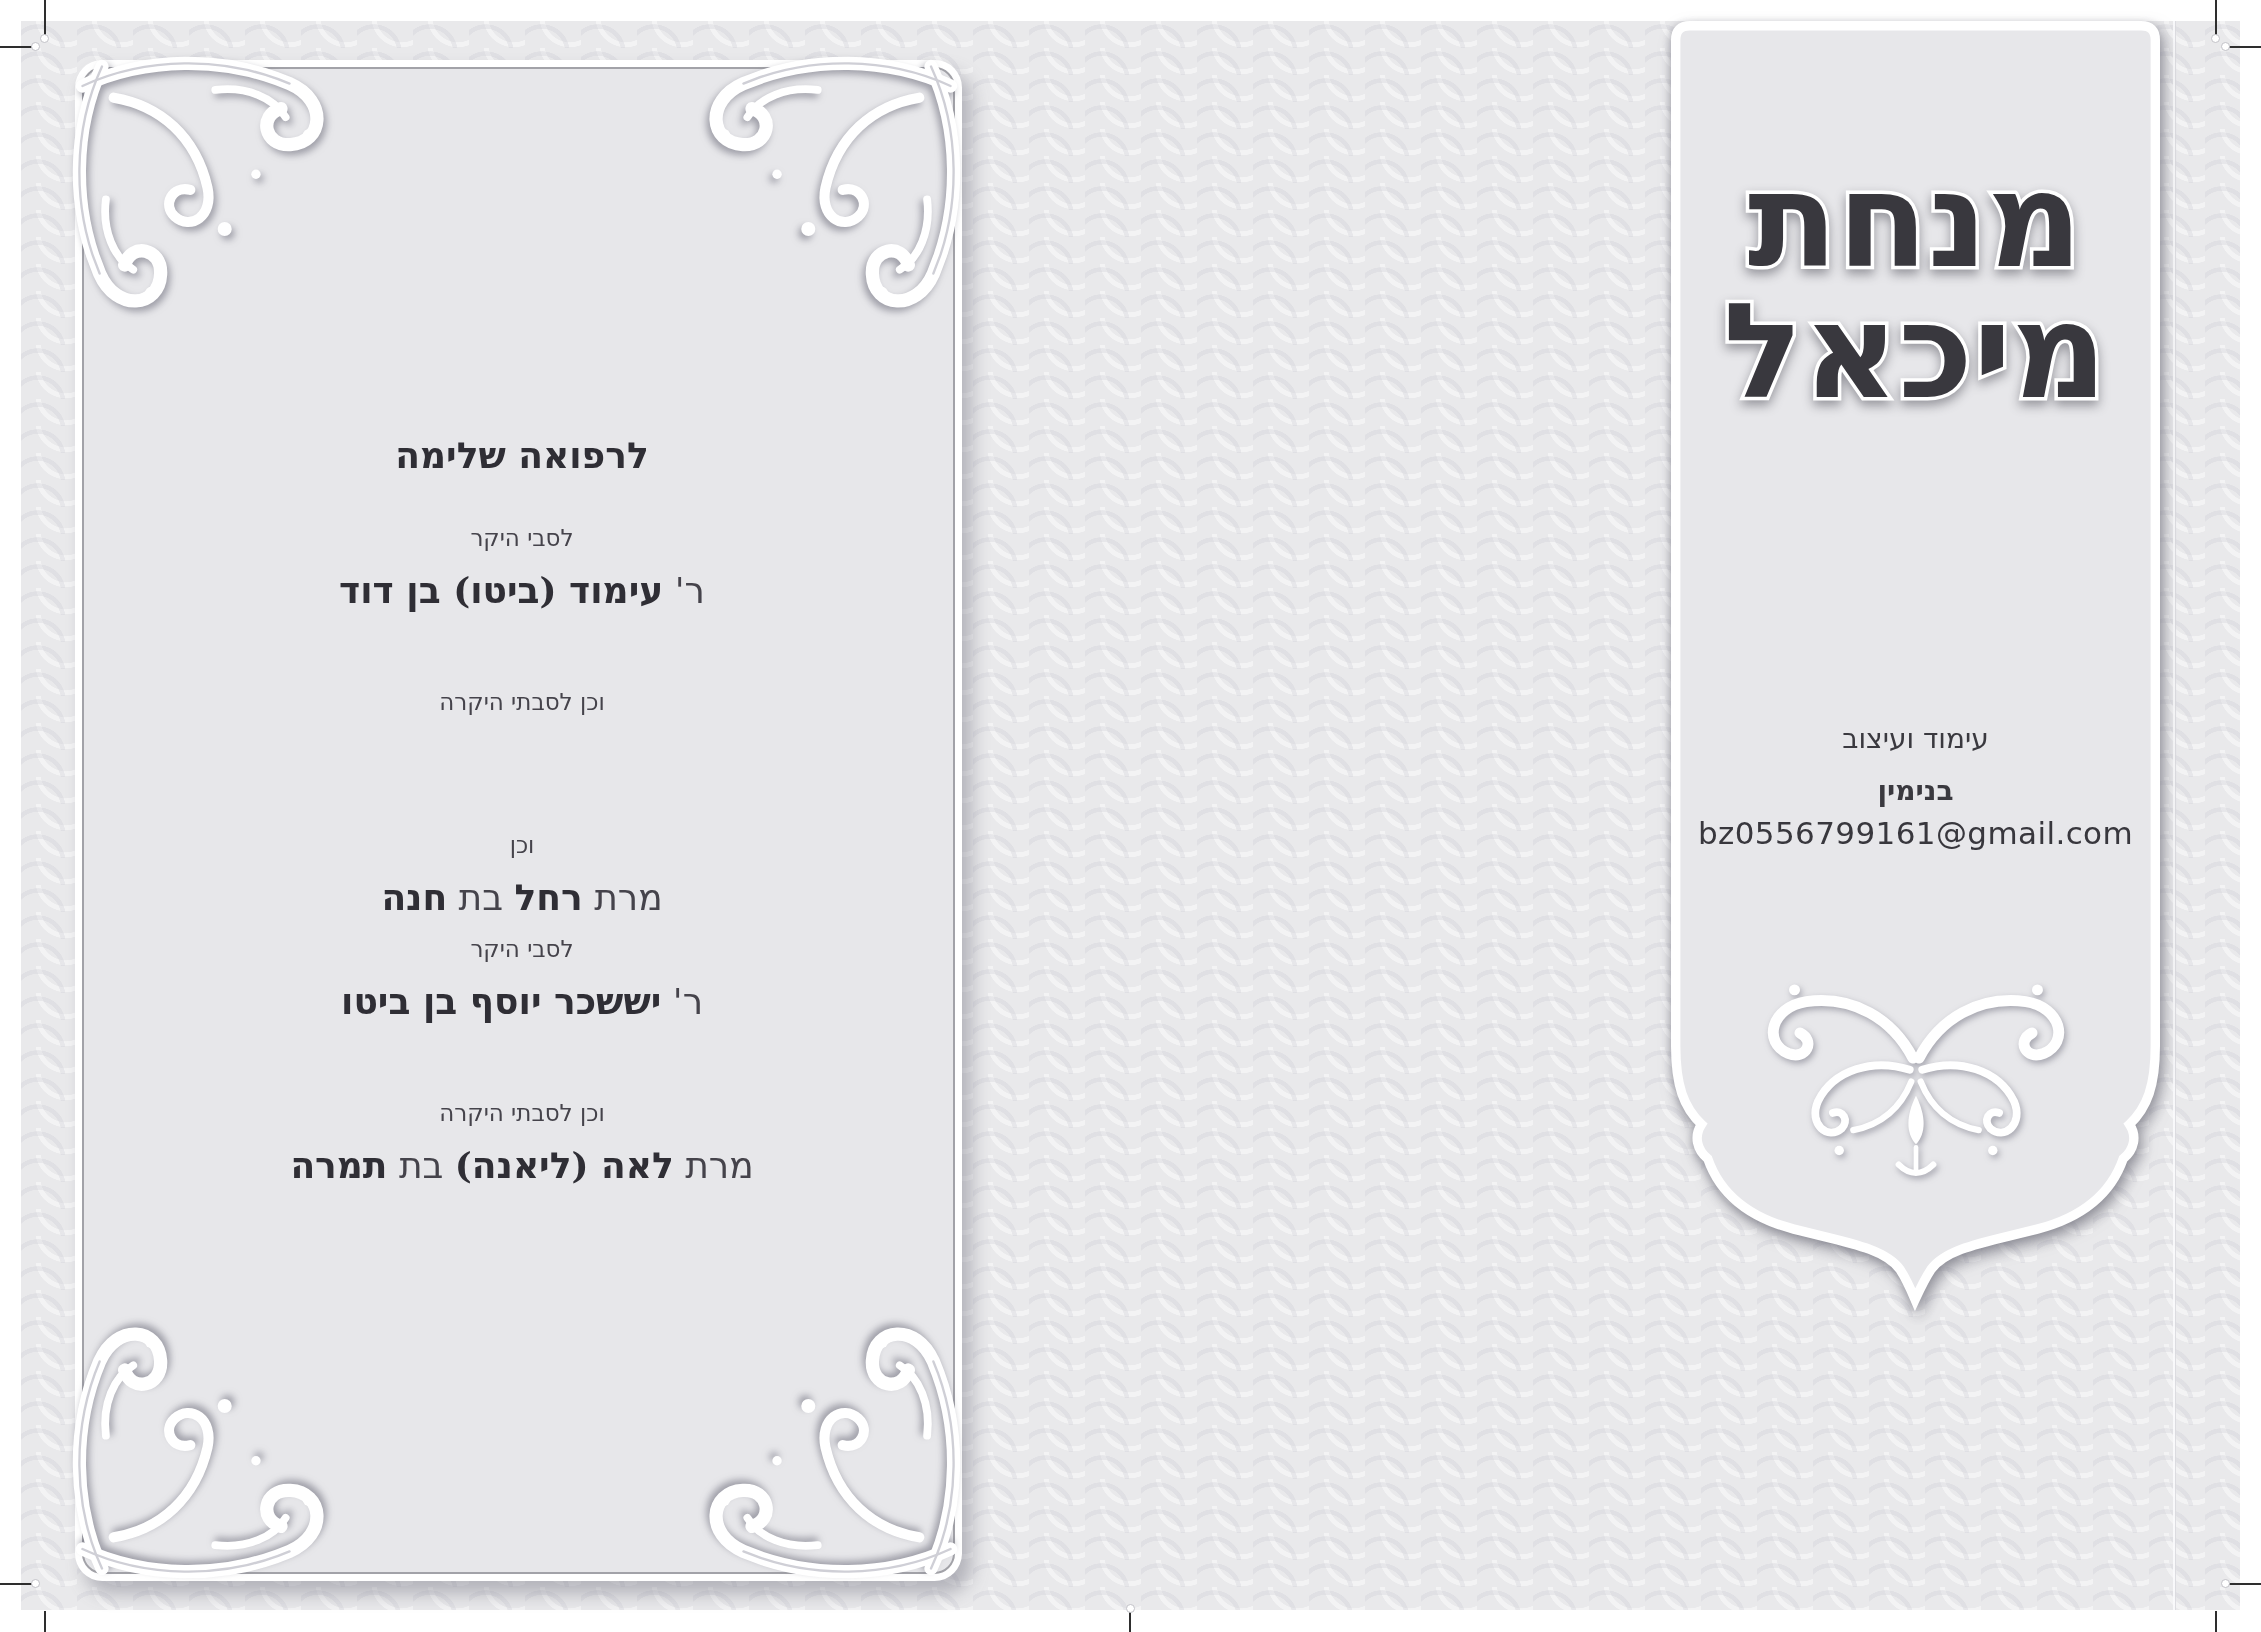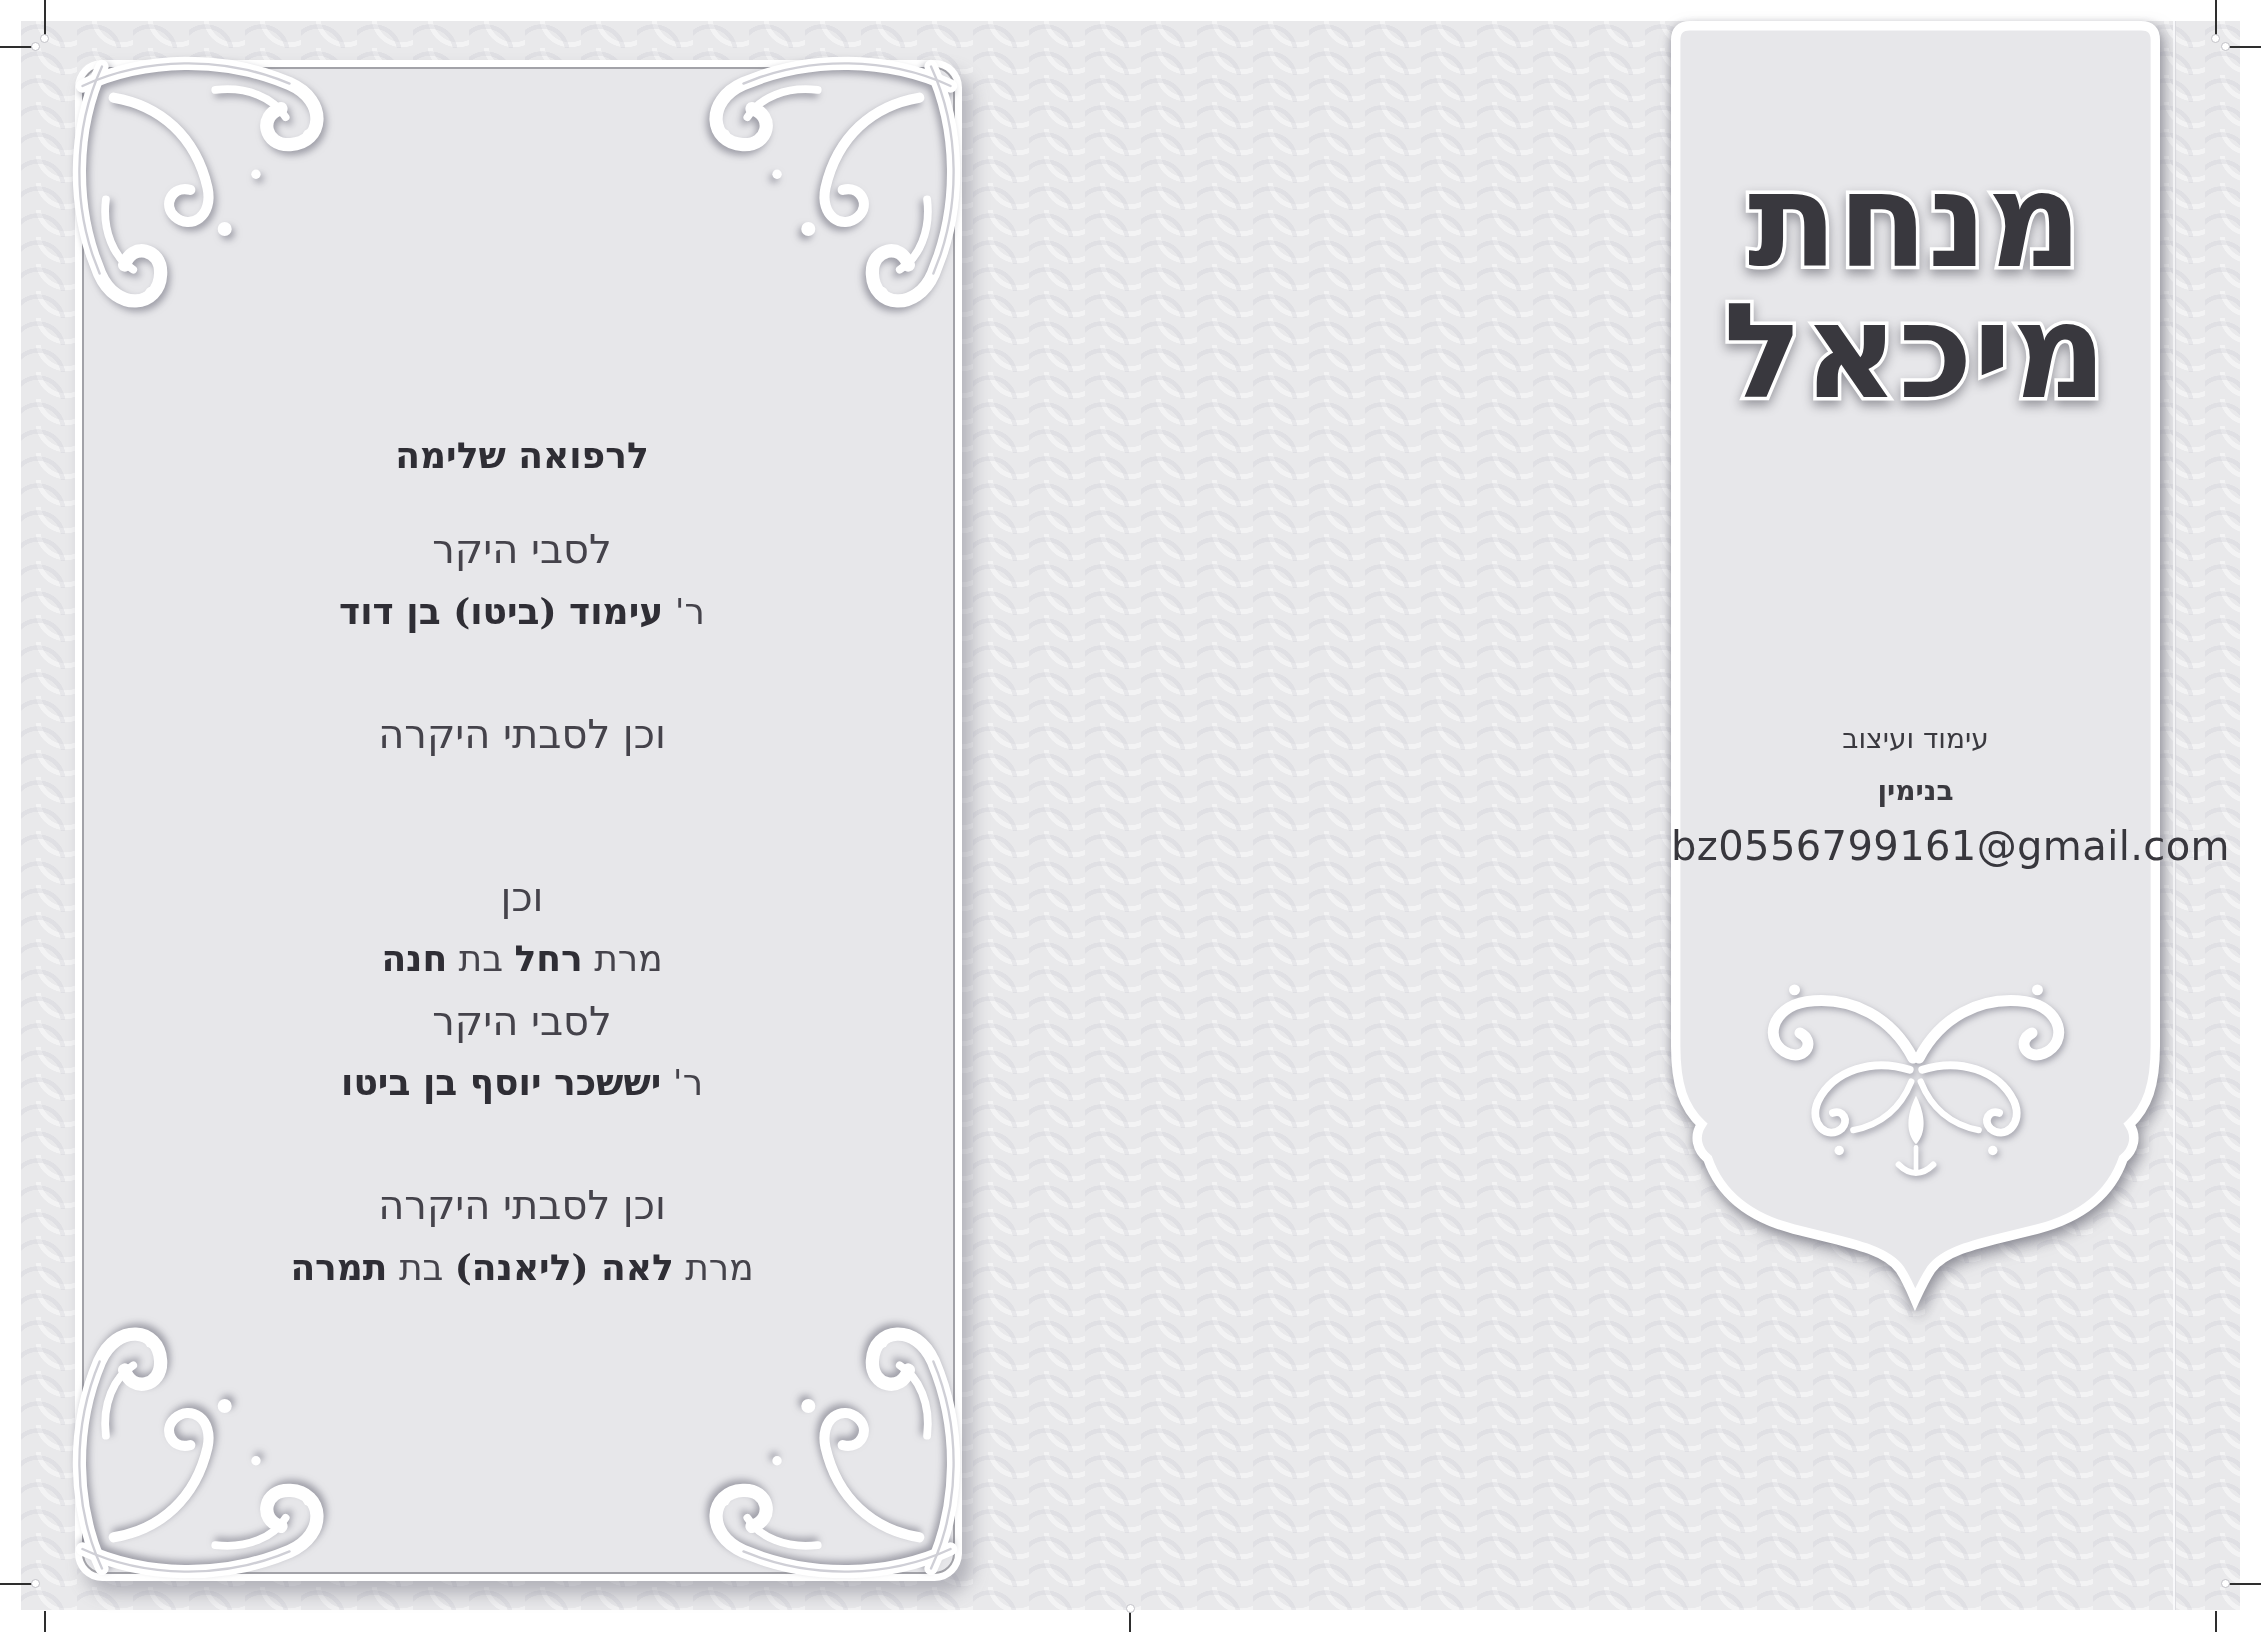--- a/index.html
+++ b/index.html
@@ -54,21 +54,21 @@
   .corner-bl{left:59px;top:1295px;transform:scaleY(-1);}
   .corner-br{left:677px;top:1295px;transform:scale(-1,-1);}
 
   
   .dedication{
     position:absolute;left:82px;top:434px;width:873px;
     direction:rtl;text-align:center;color:var(--text-dark);
   }
   .ded-line{line-height:1.2;padding-left:7px;}
   .ded-header{font-size:36px;}
-  .ded-plain{font-size:40px;}
+  .ded-plain{font-size:23px;}
   .ded-name{font-size:36px;}
   .seg-b{font-weight:bold;color:var(--text-bold);}
   .seg-r{font-weight:normal;color:var(--text-regular);}
   .sp-line{margin-top:16.4px;}
   .sp-para{margin-top:48px;}
   .sp-block{margin-top:77px;}
   .sp-section{margin-top:115px;}
 
   
   .bookmark{position:absolute;left:1671px;top:21px;width:489px;height:1331px;}
@@ -83,21 +83,21 @@
   .title-text{
     font-family:"DejaVu Serif","DejaVu Sans",serif;font-weight:bold;font-size:168px;
     fill:var(--title-fill);stroke:#ffffff;stroke-width:9px;paint-order:stroke;
     text-anchor:middle;
   }
 
   .credits{position:absolute;left:0;top:701px;width:489px;text-align:center;direction:rtl;color:var(--text-dark);}
   .credit-role{font-size:28px;}
   .credit-name{font-size:28px;font-weight:bold;margin-top:19px;}
   .credit-email{
-    font-size:40px;margin-top:16px;direction:ltr;letter-spacing:0.4px;
+    font-size:31px;margin-top:8px;direction:ltr;letter-spacing:0.4px;
     font-family:"DejaVu Sans",sans-serif;color:#38373d;
   }
 
   .bookmark-ornament{
     position:absolute;left:50%;top:943px;width:337px;height:243px;transform:translateX(-50%);
     overflow:visible;filter:drop-shadow(2.3px 3.9px 3.1px rgba(100,100,115,.5));
   }
 
   .lace-stroke{stroke:var(--ornament-white);fill:none;stroke-linecap:round;}
   .lace-detail{stroke:#cfcfd6;fill:none;stroke-linecap:round;}

